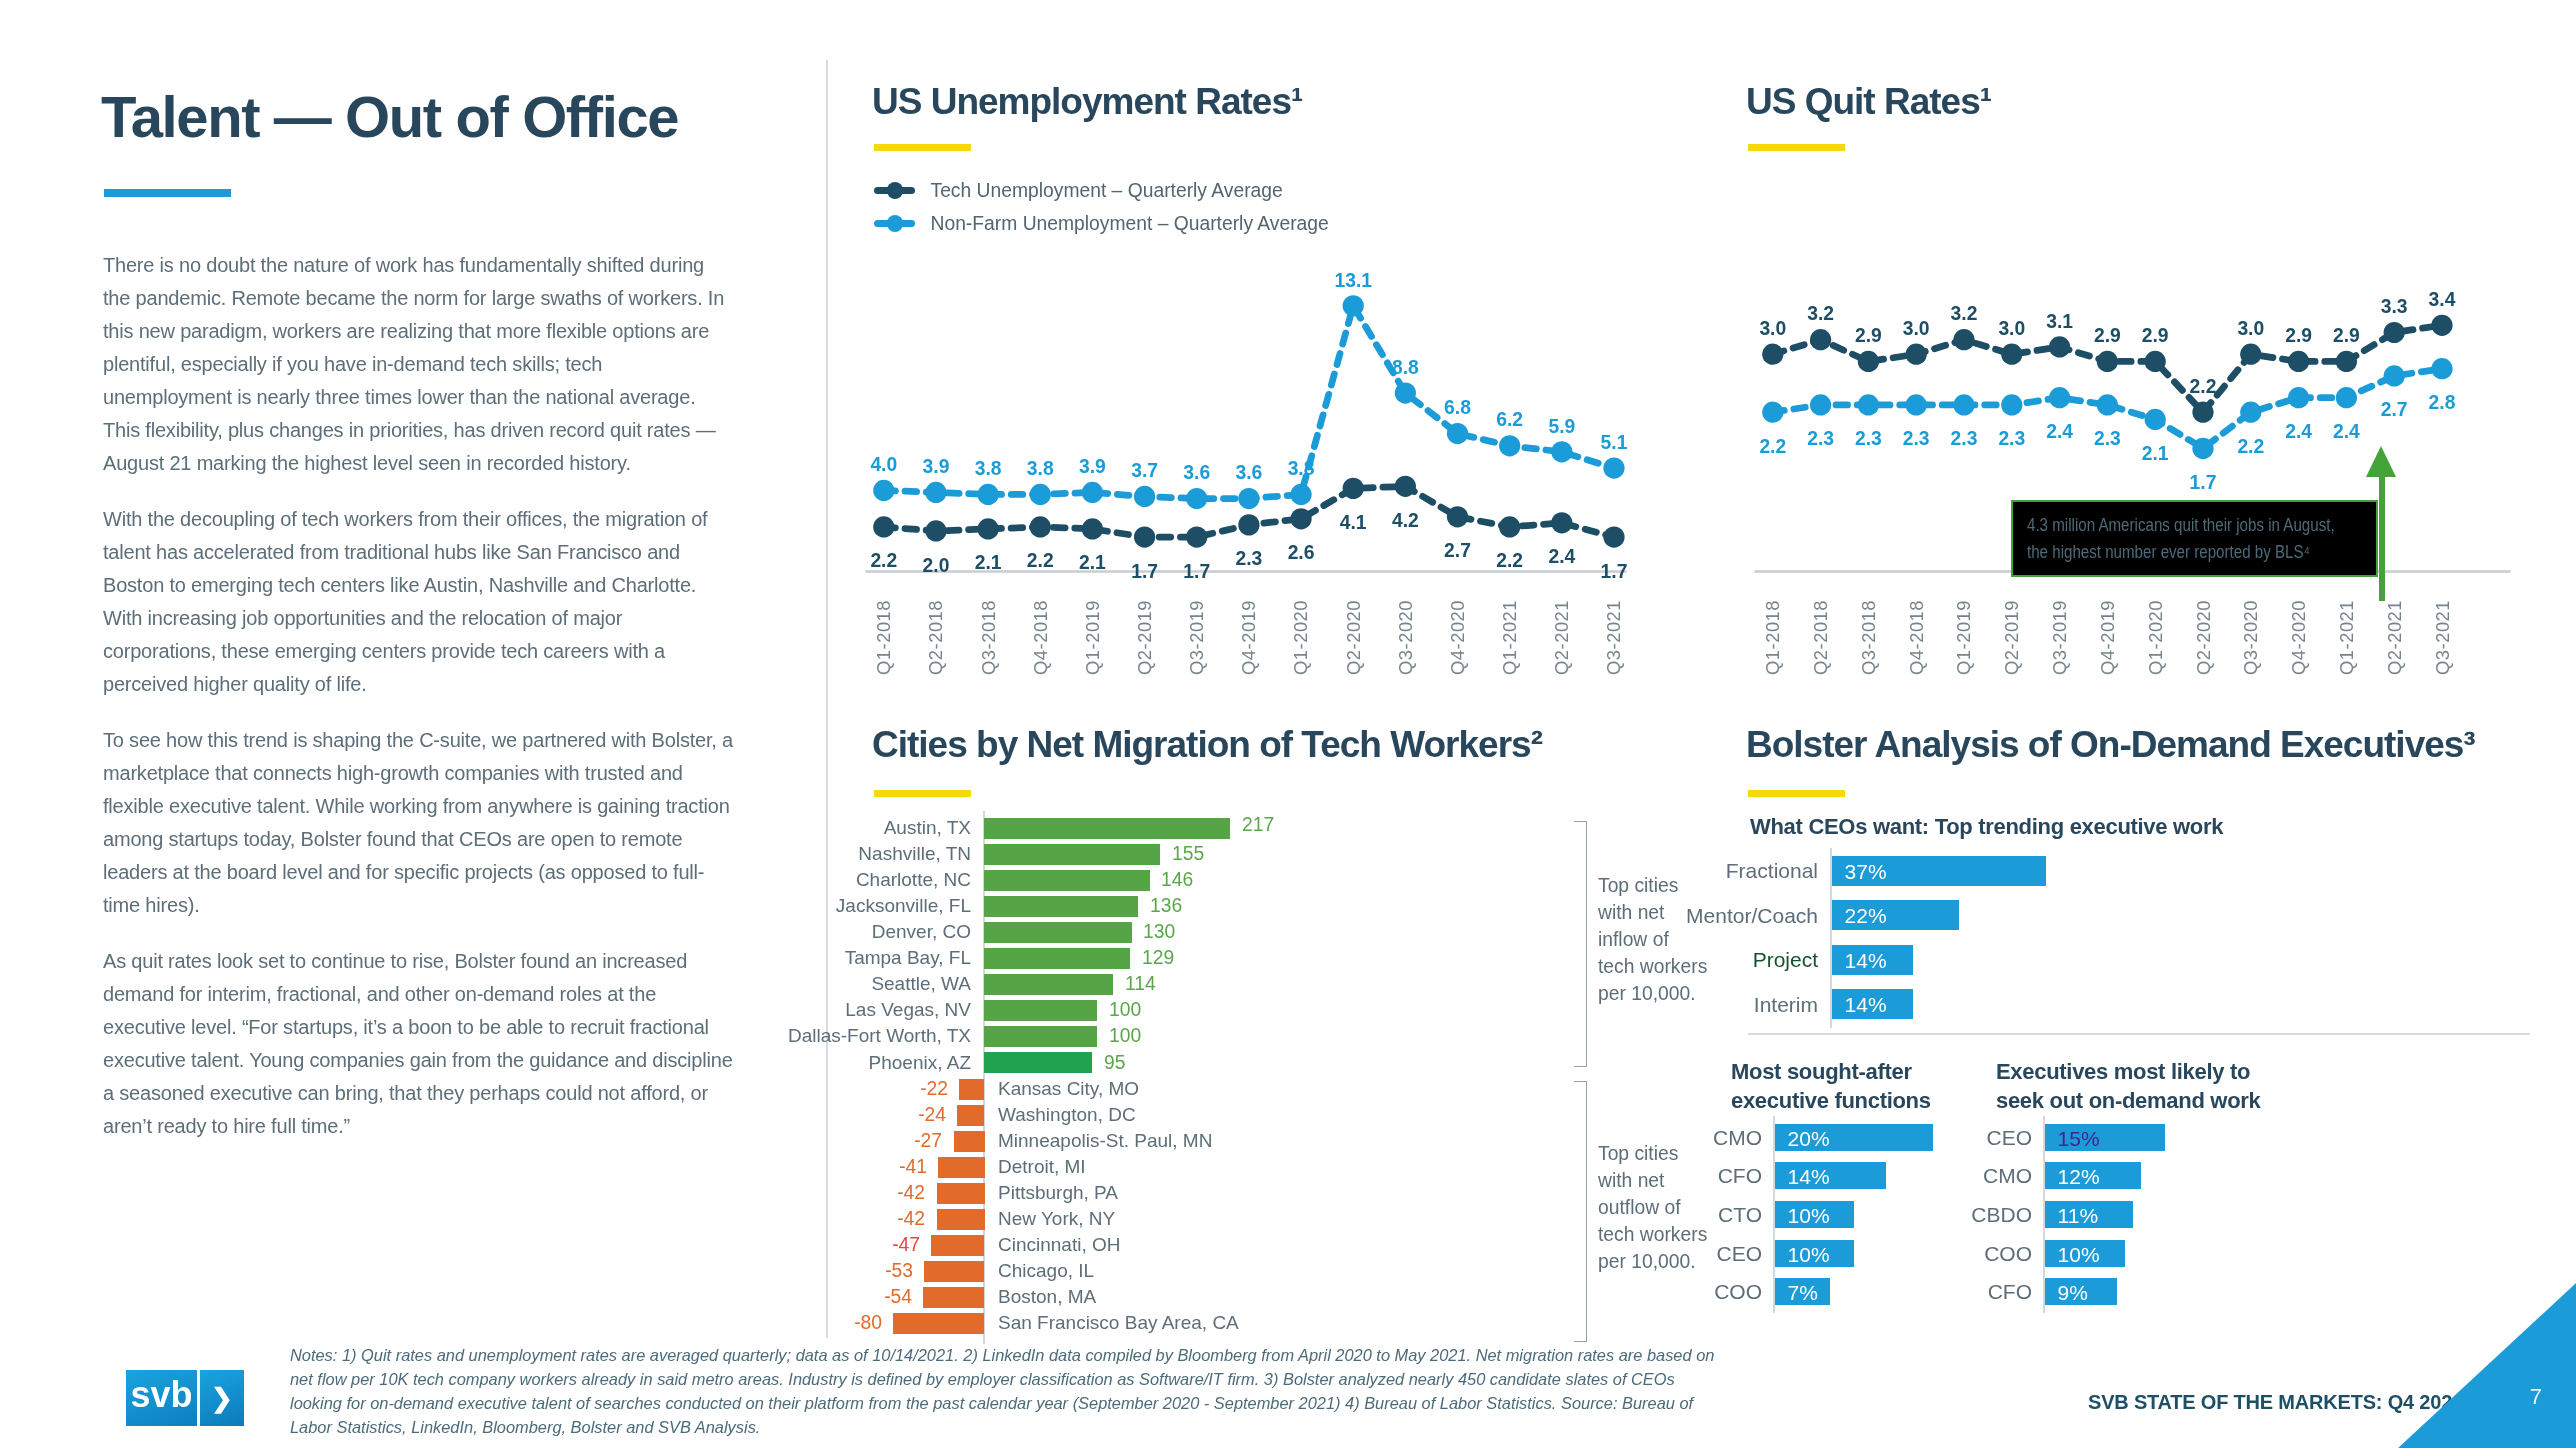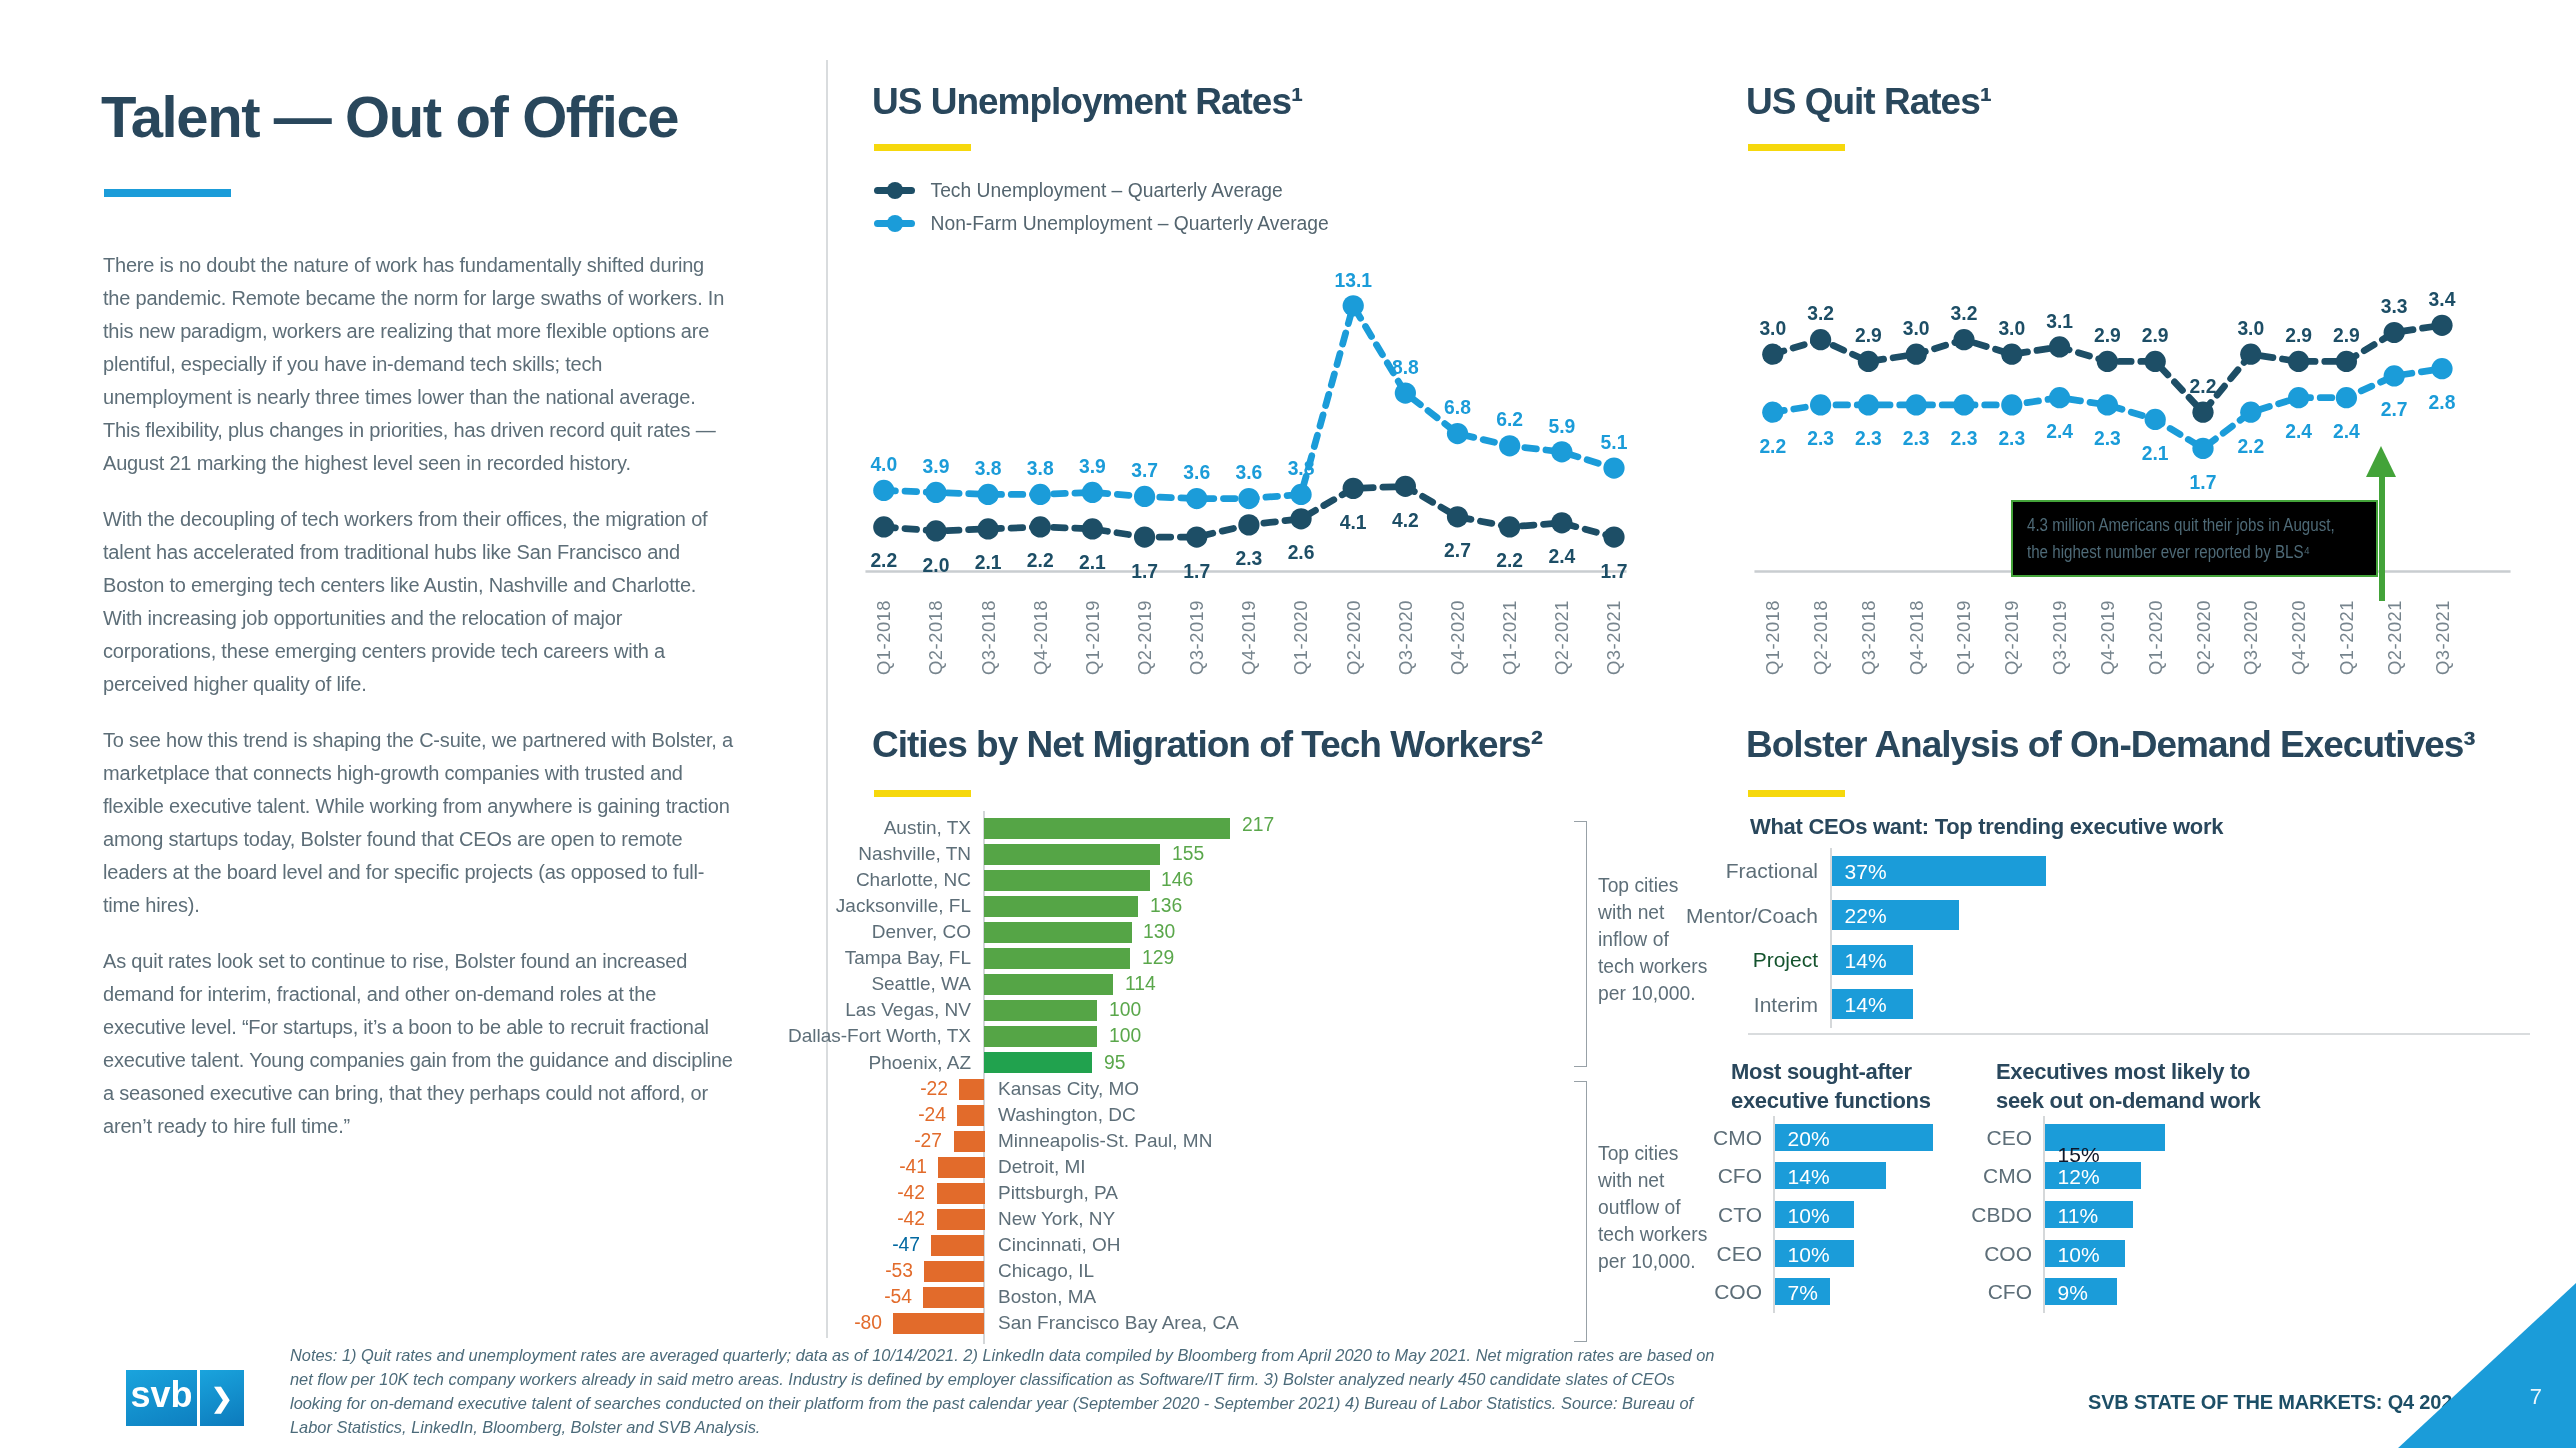--- a/index.html
+++ b/index.html
@@ -300,21 +300,21 @@
       <div style="position: absolute; left: 146px; top: 346px; width: 47px; height: 21px; background: rgb(226, 107, 43);"></div>
       <div style="position: absolute; right: 812px; top: 343px; height: 25px; line-height: 25px; font-size: 19.3px; color: rgb(226, 107, 43);">-41</div>
       <div style="position: absolute; left: 206px; top: 343px; height: 25px; line-height: 25px; font-size: 19px; color: rgb(93, 110, 120); white-space: nowrap;">Detroit, MI</div>
       <div style="position: absolute; left: 145px; top: 372px; width: 48px; height: 21px; background: rgb(226, 107, 43);"></div>
       <div style="position: absolute; right: 814px; top: 369px; height: 25px; line-height: 25px; font-size: 19.3px; color: rgb(226, 107, 43);">-42</div>
       <div style="position: absolute; left: 206px; top: 369px; height: 25px; line-height: 25px; font-size: 19px; color: rgb(93, 110, 120); white-space: nowrap;">Pittsburgh, PA</div>
       <div style="position: absolute; left: 145px; top: 398px; width: 48px; height: 21px; background: rgb(226, 107, 43);"></div>
       <div style="position: absolute; right: 814px; top: 395px; height: 25px; line-height: 25px; font-size: 19.3px; color: rgb(226, 107, 43);">-42</div>
       <div style="position: absolute; left: 206px; top: 395px; height: 25px; line-height: 25px; font-size: 19px; color: rgb(93, 110, 120); white-space: nowrap;">New York, NY</div>
       <div style="position: absolute; left: 139px; top: 424px; width: 53px; height: 21px; background: rgb(226, 107, 43);"></div>
-      <div style="position: absolute; right: 819px; top: 421px; height: 25px; line-height: 25px; font-size: 19.3px; color: #0369a1;">-47</div>
+      <div style="position: absolute; right: 819px; top: 421px; height: 25px; line-height: 25px; font-size: 19.3px; color: #ef4444;">-47</div>
       <div style="position: absolute; left: 206px; top: 421px; height: 25px; line-height: 25px; font-size: 19px; color: rgb(93, 110, 120); white-space: nowrap;">Cincinnati, OH</div>
       <div style="position: absolute; left: 132px; top: 450px; width: 60px; height: 21px; background: rgb(226, 107, 43);"></div>
       <div style="position: absolute; right: 826px; top: 447px; height: 25px; line-height: 25px; font-size: 19.3px; color: rgb(226, 107, 43);">-53</div>
       <div style="position: absolute; left: 206px; top: 447px; height: 25px; line-height: 25px; font-size: 19px; color: rgb(93, 110, 120); white-space: nowrap;">Chicago, IL</div>
       <div style="position: absolute; left: 131px; top: 476px; width: 61px; height: 21px; background: rgb(226, 107, 43);"></div>
       <div style="position: absolute; right: 827px; top: 473px; height: 25px; line-height: 25px; font-size: 19.3px; color: rgb(226, 107, 43);">-54</div>
       <div style="position: absolute; left: 206px; top: 473px; height: 25px; line-height: 25px; font-size: 19px; color: rgb(93, 110, 120); white-space: nowrap;">Boston, MA</div>
       <div style="position: absolute; left: 101px; top: 502px; width: 91px; height: 21px; background: rgb(226, 107, 43);"></div>
       <div style="position: absolute; right: 857px; top: 499px; height: 25px; line-height: 25px; font-size: 19.3px; color: rgb(226, 107, 43);">-80</div>
       <div style="position: absolute; left: 206px; top: 499px; height: 25px; line-height: 25px; font-size: 19px; color: rgb(93, 110, 120); white-space: nowrap;">San Francisco Bay Area, CA</div>
@@ -385,21 +385,21 @@
       </div>
       <div style="position: absolute; right: 373px; top: 162px; height: 27px; line-height: 27px; font-size: 21px; color: rgb(93, 110, 120); white-space: nowrap;">COO</div>
       <div style="position: absolute; left: 46px; top: 162px; width: 55px; height: 27px; background: rgb(27, 156, 217);">
         <div style="position: absolute; left: 12.6px; top: 0px; height: 27px; line-height: 29px; color: rgb(255, 255, 255); font-size: 21px;">7%</div>
       </div>
     </div>
   <div id="ondemand" class="abs-container" style="left:1999px; top:1116px; width:406px; height:222px;">
       <div style="position: absolute; left: 44px; top: 0px; width: 1.9px; height: 197px; background: rgb(213, 216, 218);"></div>
       <div style="position: absolute; right: 373px; top: 7.7px; height: 27px; line-height: 27px; font-size: 21px; color: rgb(93, 110, 120); white-space: nowrap;">CEO</div>
       <div style="position: absolute; left: 46px; top: 7.7px; width: 120px; height: 27px; background: rgb(27, 156, 217);">
-        <div style="position: absolute; left: 12.6px; top: 0px; height: 27px; line-height: 29px; color: #0f172a; font-size: 21px; margin-top: 16px;">15%</div>
+        <div style="position: absolute; left: 12.6px; top: 0px; height: 27px; line-height: 29px; color: #4c1d95; font-size: 21px;">15%</div>
       </div>
       <div style="position: absolute; right: 373px; top: 46px; height: 27px; line-height: 27px; font-size: 21px; color: rgb(93, 110, 120); white-space: nowrap;">CMO</div>
       <div style="position: absolute; left: 46px; top: 46px; width: 96px; height: 27px; background: rgb(27, 156, 217);">
         <div style="position: absolute; left: 12.6px; top: 0px; height: 27px; line-height: 29px; color: rgb(255, 255, 255); font-size: 21px;">12%</div>
       </div>
       <div style="position: absolute; right: 373px; top: 85px; height: 27px; line-height: 27px; font-size: 21px; color: rgb(93, 110, 120); white-space: nowrap;">CBDO</div>
       <div style="position: absolute; left: 46px; top: 85px; width: 88px; height: 27px; background: rgb(27, 156, 217);">
         <div style="position: absolute; left: 12.6px; top: 0px; height: 27px; line-height: 29px; color: rgb(255, 255, 255); font-size: 21px;">11%</div>
       </div>
       <div style="position: absolute; right: 373px; top: 124px; height: 27px; line-height: 27px; font-size: 21px; color: rgb(93, 110, 120); white-space: nowrap;">COO</div>

